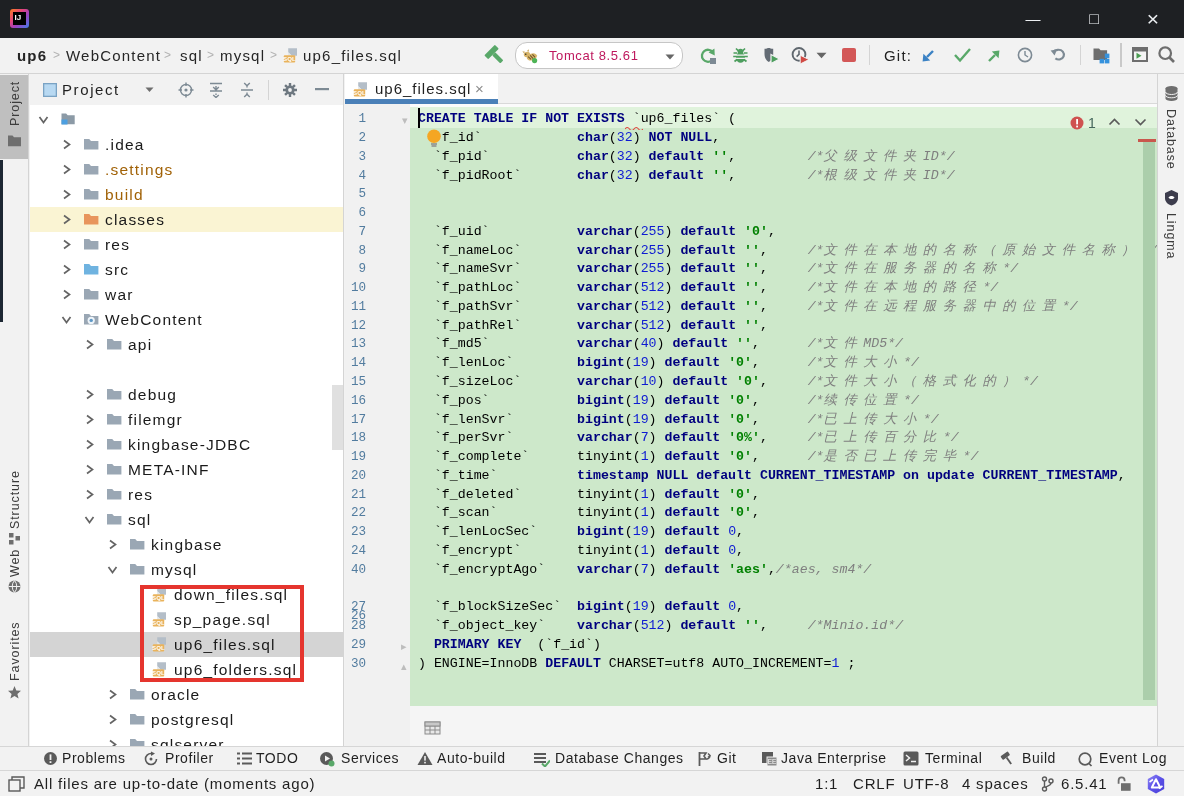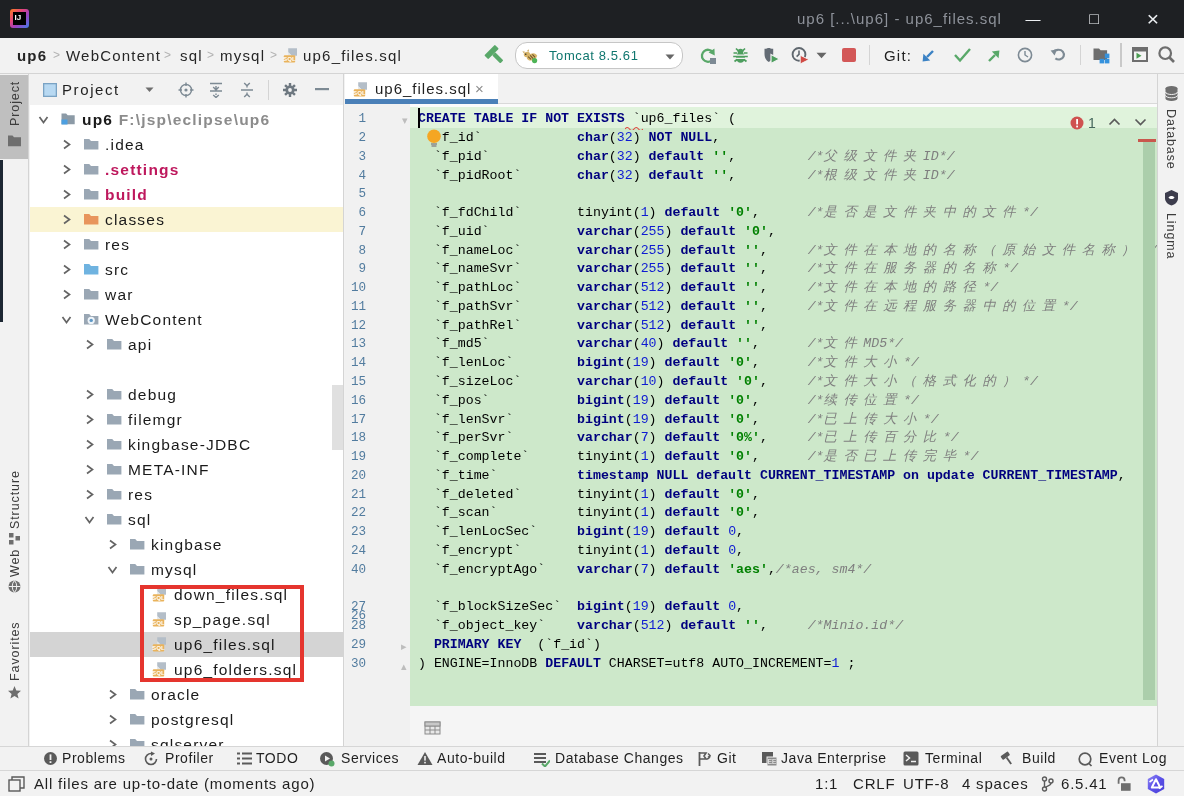--- a/index.html
+++ b/index.html
@@ -20,42 +20,42 @@
 .winbtn { position:absolute; top:0; height:38px; line-height:38px; text-align:center;
   width:34px; color:#eceff2; font-size:15px; }
 
 
 #toolbar { position:absolute; left:0; top:38px; width:1184px; height:36px;
   background:#f2f2f2; border-bottom:1px solid #d4d4d4; }
 .crumb { position:absolute; top:0; height:35px; line-height:35px; font-size:15px; color:#262626; letter-spacing:1.2px; }
 .csep { color:#b2b2b2; font-size:12px; }
 #runcombo { position:absolute; left:515px; top:4px; width:168px; height:27px;
   background:#fff; border:1px solid #c6c6c6; border-radius:12px;
-  font-size:13px; line-height:25px; color:#0f766e; }
+  font-size:13px; line-height:25px; color:#be185d; }
 
 
 #lstripe { position:absolute; left:0; top:74px; width:29px; height:672px;
   background:#f2f2f2; border-right:1px solid #d4d4d4; }
 .vlabel { position:absolute; white-space:nowrap; font-size:12.5px; letter-spacing:0.9px;
   color:#3c3c3c; height:16px; line-height:16px; transform:rotate(-90deg); transform-origin:0 100%; left:23px; }
 .vlabelr { position:absolute; white-space:nowrap; font-size:12.5px; letter-spacing:0.9px;
   color:#3c3c3c; height:16px; line-height:16px; transform:rotate(90deg); transform-origin:0 0; }
 
 
 #ppanel { position:absolute; left:30px; top:74px; width:314px; height:672px;
   background:#fff; border-right:1px solid #d4d4d4; }
 #phead { position:absolute; left:0; top:0; width:313px; height:31px; background:#f2f2f2; }
 #ptree { position:absolute; left:0; top:31px; width:313px; height:641px; background:#fff; overflow:hidden; }
 .trow { position:absolute; left:0; width:313px; height:25px; }
 .rowbg { position:absolute; left:0; top:0; width:313px; height:25px; }
 .tchev { position:absolute; top:7px; }
 .ticon { position:absolute; top:4px; }
 .tlabel { position:absolute; top:0; height:25px; line-height:25px; font-size:15.5px; color:#1a1a1a; white-space:pre; letter-spacing:1.2px; }
 .bold { font-weight:bold; }
-.excl { color:#be185d;font-weight:bold; }
+.excl { color:#a16207; }
 .dim { color:#8c8c8c; }
 
 
 #editor { position:absolute; left:345px; top:74px; width:812px; height:672px; background:#f7f7f7; }
 #tabrow { position:absolute; left:0; top:0; width:812px; height:30px; background:#f2f2f2;
   border-bottom:1px solid #d9d9d9; }
 #tab { position:absolute; left:0; top:0; width:153px; height:30px; background:#ffffff; }
 #tabline { position:absolute; left:0; top:25px; width:153px; height:5px; background:#4a80b8; }
 #codearea { position:absolute; left:0; top:30px; width:812px; height:642px; background:#f5f5f5; }
 #green { position:absolute; left:65px; top:5px; width:747px; height:597px; background:#cde8ca; }
@@ -97,21 +97,20 @@
   <div class="menu" style="left:180px"><u>N</u>avigate</div>
   <div class="menu" style="left:262px"><u>C</u>ode</div>
   <div class="menu" style="left:317px">Analy<u>z</u>e</div>
   <div class="menu" style="left:388px"><u>R</u>efactor</div>
   <div class="menu" style="left:464px"><u>B</u>uild</div>
   <div class="menu" style="left:518px">R<u>u</u>n</div>
   <div class="menu" style="left:560px"><u>T</u>ools</div>
   <div class="menu" style="left:617px"><u>G</u>it</div>
   <div class="menu" style="left:653px"><u>W</u>indow</div>
   <div class="menu" style="left:732px"><u>H</u>elp</div>
-  <div class="title" style="left:797px">up6 [...\up6] - up6_files.sql</div>
   <div class="winbtn" style="left:1016px">—</div>
   <div class="winbtn" style="left:1077px; font-size:16px">□</div>
   <div class="winbtn" style="left:1136px; font-size:21px">×</div>
 </div>
 
 <div id="toolbar">
   <div class="crumb bold" style="left:17px">up6</div>
   <div class="crumb csep" style="left:53px">&gt;</div>
   <div class="crumb" style="left:66px">WebContent</div>
   <div class="crumb csep" style="left:164px">&gt;</div>
@@ -333,21 +332,20 @@
             <svg width="11" height="11" viewBox="0 0 11 11">
               <path d="M1.5 3 L5.5 8.5 L9.5 3" fill="none" stroke="#646464" stroke-width="1.7"></path>
             </svg>
           </span>
           <span class="ticon" style="left:30px">
             <svg width="16" height="16" viewBox="0 0 16 16">
               <path d="M1.5 2.5 h4.6 l1.6 1.8 h7 v9 h-13.2 z" fill="#8c9aa6"></path>
               <rect x="1.5" y="8.5" width="6" height="5" fill="#4d9fe0"></rect>
             </svg>
           </span>
-          <span class="tlabel bold" style="left:52px">up6 <span class="dim">F:\jsp\eclipse\up6</span></span>
         </div>
 <div class="trow" style="top:27px">
           <span class="tchev" style="left:31px">
             <svg width="11" height="11" viewBox="0 0 11 11">
               <path d="M3 1.5 L8.5 5.5 L3 9.5" fill="none" stroke="#646464" stroke-width="1.7"></path>
             </svg>
           </span>
           <span class="ticon" style="left:53px">
             <svg width="16" height="16" viewBox="0 0 16 16">
               <path d="M1 3 h5.2 l1.8 2 h7.4 v8.6 h-14.4 z" fill="#9aa7b4"></path>
@@ -704,21 +702,20 @@
 <div class="ln" style="top:456.7px">40</div>
 <div class="ln" style="top:503px">26</div>
 <div class="ln" style="top:494.2px">27</div>
 <div class="ln" style="top:513.0px">28</div>
 <div class="ln" style="top:531.8px">29</div>
 <div class="ln" style="top:550.5px">30</div>
 <div class="cl" style="top:6.2px"><span class="k">CREATE TABLE IF NOT EXISTS</span> `up6_files` (</div>
 <div class="cl" style="top:25.0px">  `f_id`            <span class="k">char</span>(<span class="n">32</span>) <span class="k">NOT NULL</span>,</div>
 <div class="cl" style="top:43.7px">  `f_pid`           <span class="k">char</span>(<span class="n">32</span>) <span class="k">default</span> <span class="s">''</span>,         <span class="c">/*<span class="cjkw">父级文件夹</span>ID*/</span></div>
 <div class="cl" style="top:62.5px">  `f_pidRoot`       <span class="k">char</span>(<span class="n">32</span>) <span class="k">default</span> <span class="s">''</span>,         <span class="c">/*<span class="cjkw">根级文件夹</span>ID*/</span></div>
-<div class="cl" style="top:100.0px">  `f_fdChild`       tinyint(<span class="n">1</span>) <span class="k">default</span> <span class="s">'0'</span>,      <span class="c">/*<span class="cjkw">是否是文件夹中的文件</span>*/</span></div>
 <div class="cl" style="top:118.8px">  `f_uid`           <span class="k">varchar</span>(<span class="n">255</span>) <span class="k">default</span> <span class="s">'0'</span>,</div>
 <div class="cl" style="top:137.6px">  `f_nameLoc`       <span class="k">varchar</span>(<span class="n">255</span>) <span class="k">default</span> <span class="s">''</span>,     <span class="c">/*<span class="cjkw">文件在本地的名称（原始文件名称）</span>*/</span></div>
 <div class="cl" style="top:156.4px">  `f_nameSvr`       <span class="k">varchar</span>(<span class="n">255</span>) <span class="k">default</span> <span class="s">''</span>,     <span class="c">/*<span class="cjkw">文件在服务器的名称</span>*/</span></div>
 <div class="cl" style="top:175.1px">  `f_pathLoc`       <span class="k">varchar</span>(<span class="n">512</span>) <span class="k">default</span> <span class="s">''</span>,     <span class="c">/*<span class="cjkw">文件在本地的路径</span>*/</span></div>
 <div class="cl" style="top:193.9px">  `f_pathSvr`       <span class="k">varchar</span>(<span class="n">512</span>) <span class="k">default</span> <span class="s">''</span>,     <span class="c">/*<span class="cjkw">文件在远程服务器中的位置</span>*/</span></div>
 <div class="cl" style="top:212.7px">  `f_pathRel`       <span class="k">varchar</span>(<span class="n">512</span>) <span class="k">default</span> <span class="s">''</span>,</div>
 <div class="cl" style="top:231.4px">  `f_md5`           <span class="k">varchar</span>(<span class="n">40</span>) <span class="k">default</span> <span class="s">''</span>,      <span class="c">/*<span class="cjkw">文件</span>MD5*/</span></div>
 <div class="cl" style="top:250.2px">  `f_lenLoc`        <span class="k">bigint</span>(<span class="n">19</span>) <span class="k">default</span> <span class="s">'0'</span>,      <span class="c">/*<span class="cjkw">文件大小</span>*/</span></div>
 <div class="cl" style="top:269.0px">  `f_sizeLoc`       <span class="k">varchar</span>(<span class="n">10</span>) <span class="k">default</span> <span class="s">'0'</span>,     <span class="c">/*<span class="cjkw">文件大小（格式化的）</span>*/</span></div>
 <div class="cl" style="top:287.8px">  `f_pos`           <span class="k">bigint</span>(<span class="n">19</span>) <span class="k">default</span> <span class="s">'0'</span>,      <span class="c">/*<span class="cjkw">续传位置</span>*/</span></div>

